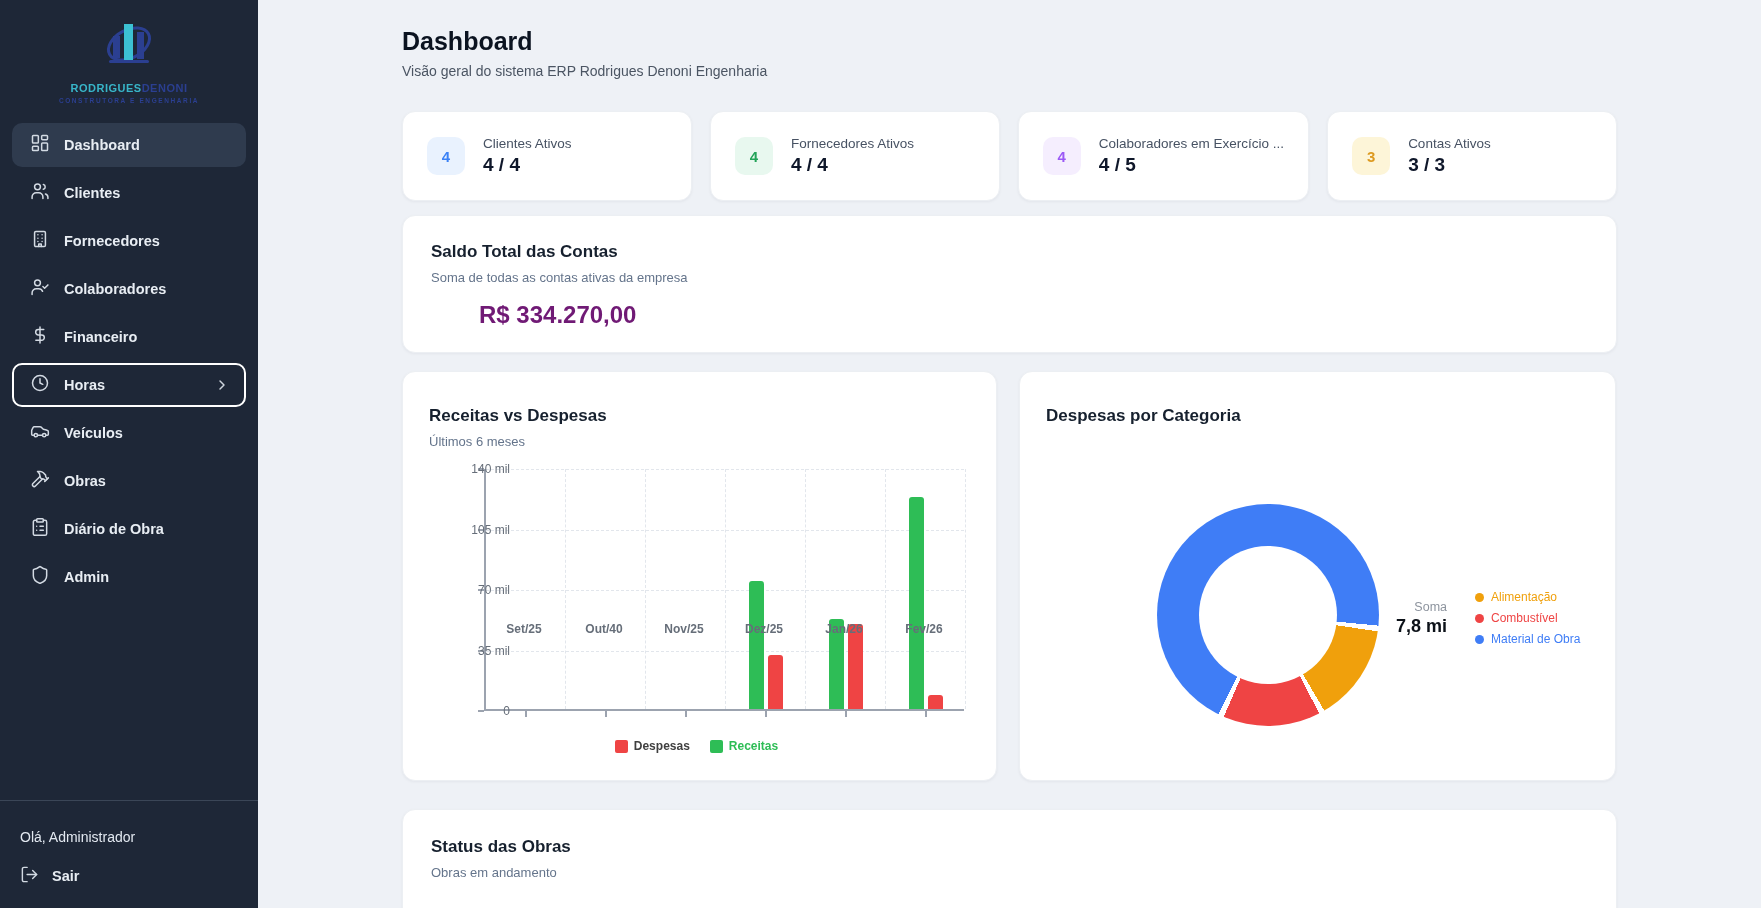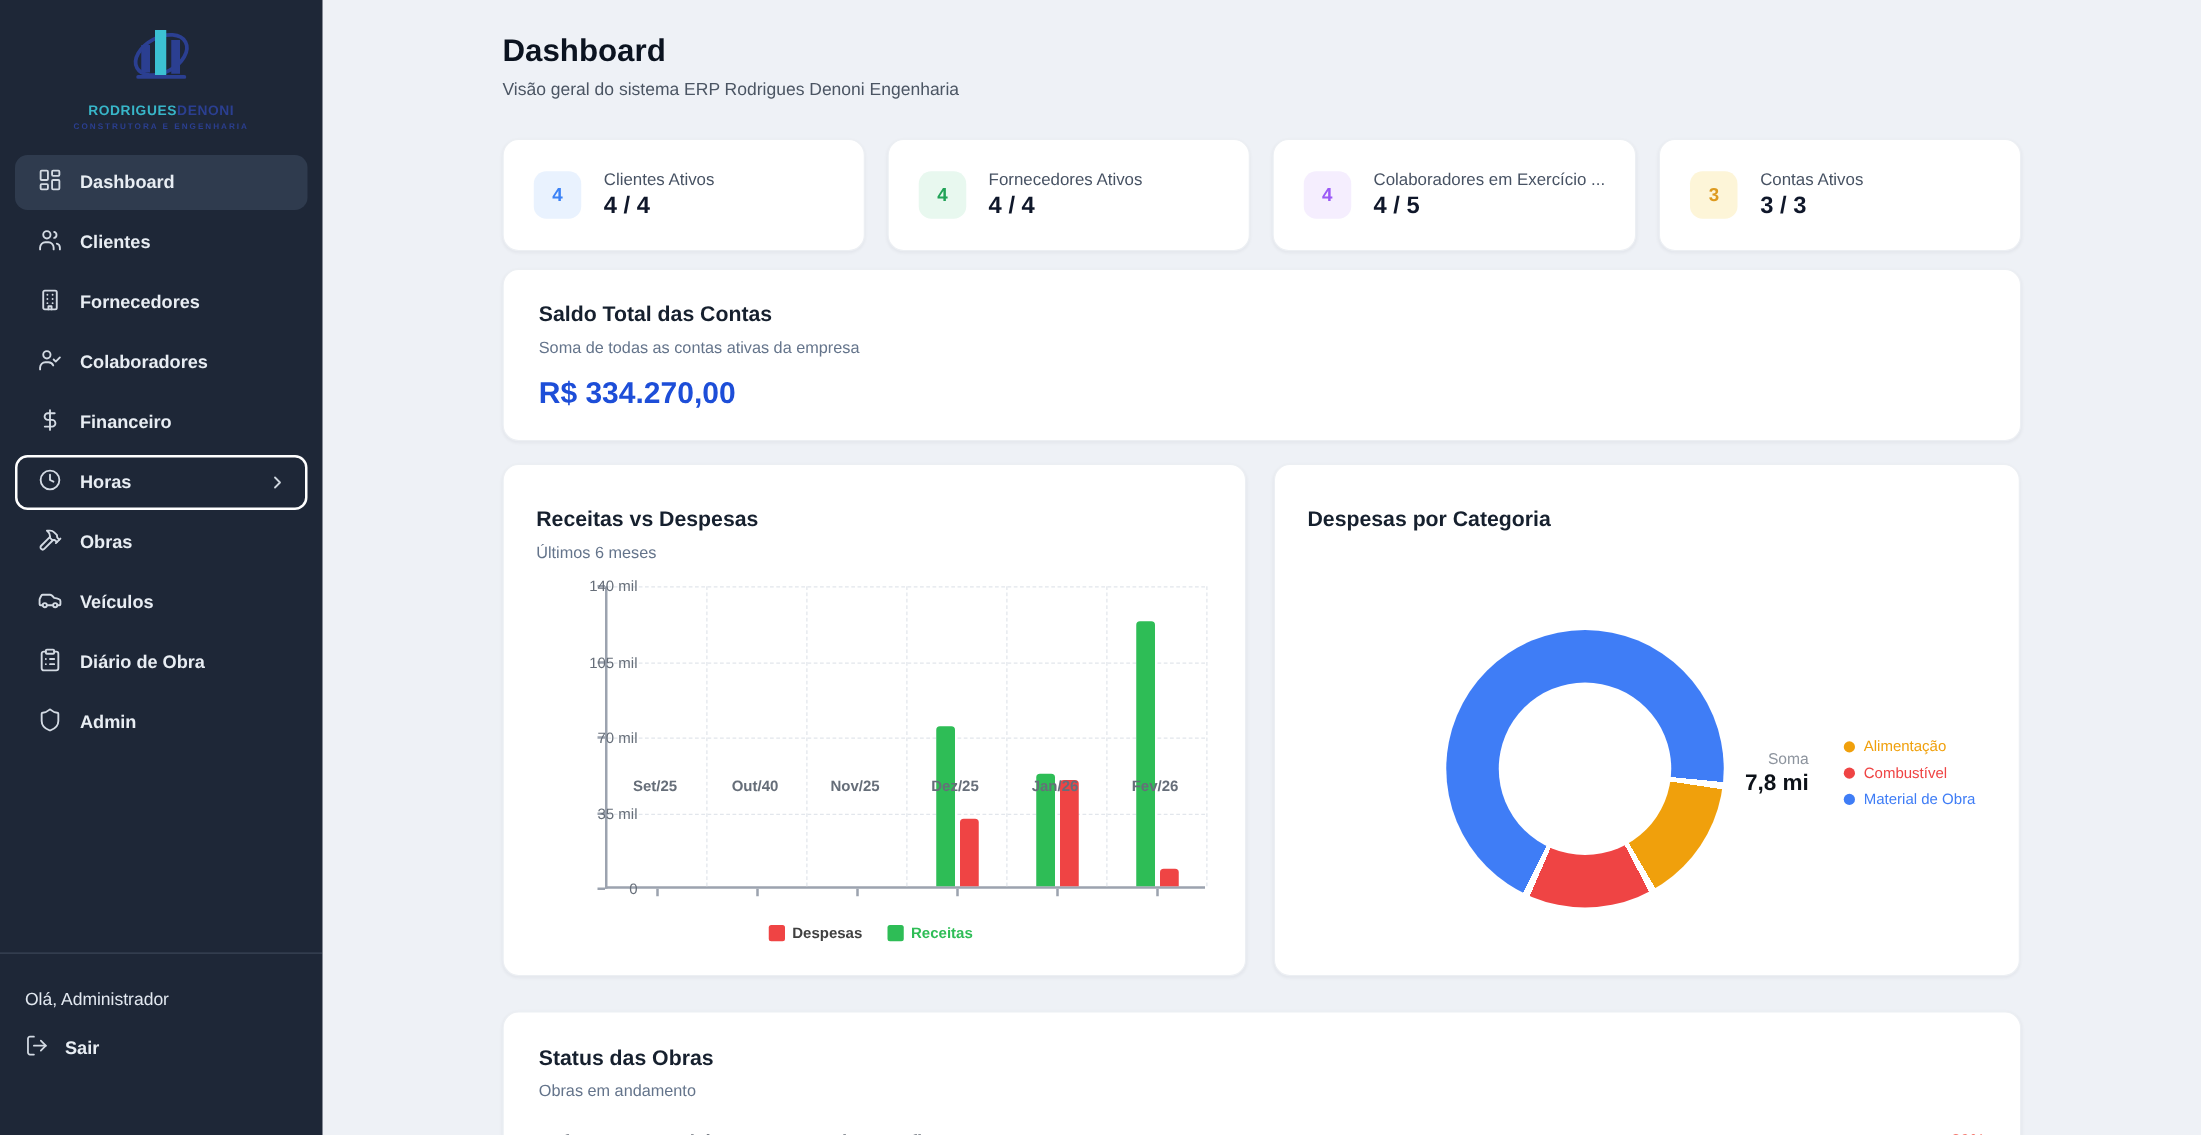--- a/index.html
+++ b/index.html
@@ -14,21 +14,21 @@
   .brand-primary { color:#38b6c9; }
   .brand-secondary { color:#2b3f91; }
   .tagline { font-size:6.5px; letter-spacing:1.6px; color:#2b3f91; font-weight:bold; margin-top:1px; }
   .nav { margin-top:18px; list-style:none; padding:0 12px; }
   .nav-item { height:44px; margin-bottom:4px; display:flex; align-items:center; gap:14px; padding:0 14px 0 18px; border-radius:10px; color:#e8edf3; font-size:14.5px; font-weight:600; cursor:pointer; }
   .nav-item svg { width:20px; height:20px; stroke:#d3dae3; fill:none; stroke-width:1.8; stroke-linecap:round; stroke-linejoin:round; flex:0 0 auto; }
   .nav-item.active { background:#2f3b4e; }
   .nav-item.focused { border:2px solid #ffffff; padding-left:16px; }
   .nav-item .chev { margin-left:auto; display:flex; }
   .nav-item .chev svg { width:16px; height:16px; stroke:#cfd6de; stroke-width:2.2; }
-  .side-footer { margin-top:auto; border-top:1px solid rgba(148,163,184,.25); padding:28px 20px 8px 20px; height:146px; }
+  .side-footer { margin-top:auto; border-top:1px solid rgba(148,163,184,.25); padding:28px 20px 8px 20px; height:108px; }
   .greeting { color:#e2e8f0; font-size:14px; }
   .logout-row { margin-top:20px; display:flex; align-items:center; gap:13px; color:#e8edf3; font-size:14.5px; font-weight:600; cursor:pointer; }
   .logout-row svg { width:19px; height:19px; stroke:#d3dae3; fill:none; stroke-width:1.8; stroke-linecap:round; stroke-linejoin:round; }
 
   
   .main { position:absolute; left:258px; top:0; width:1503px; height:908px; padding:27px 144px 0 144px; }
   .page-title { font-size:25px; font-weight:bold; color:#0b1320; }
   .page-subtitle { font-size:14px; color:#4b5563; margin-top:7px; }
 
   .card { background:#ffffff; border:1px solid #eceff3; border-radius:13px; box-shadow:0 1px 3px rgba(16,24,40,.05); }
@@ -149,34 +149,34 @@
           </svg></span>
         <span>Horas</span>
         <span class="chev">
           <svg viewBox="0 0 24 24">
             <polyline points="9 18 15 12 9 6"></polyline>
           </svg>
         </span>
       </li>
       <li class="nav-item">
         <span><svg viewBox="0 0 24 24">
-            <path d="m15 12-8.5 8.5a2.12 2.12 0 1 1-3-3L12 9"></path>
-            <path d="M17.64 15 22 10.64"></path>
-            <path d="m20.91 11.7-1.25-1.25c-.6-.6-.93-1.4-.93-2.25v-.86L16.01 4.6A5.56 5.56 0 0 0 12.07 3H9l.92.82A6.18 6.18 0 0 1 12 8.4v1.56l2 2h2.47l2.26 1.91"></path>
-          </svg></span>
-        <span>Obras</span>
-      </li>
-      <li class="nav-item">
-        <span><svg viewBox="0 0 24 24">
             <path d="M19 17h2c.6 0 1-.4 1-1v-3c0-.9-.7-1.7-1.5-1.9C18.7 10.6 16 10 16 10s-1.3-1.4-2.2-2.3c-.5-.4-1.1-.7-1.8-.7H5c-.6 0-1.1.4-1.4.9l-1.4 2.9A3.7 3.7 0 0 0 2 12v4c0 .6.4 1 1 1h2"></path>
             <circle cx="7" cy="17" r="2"></circle>
             <path d="M9 17h6"></path>
             <circle cx="17" cy="17" r="2"></circle>
           </svg></span>
         <span>Veículos</span>
+      </li>
+      <li class="nav-item">
+        <span><svg viewBox="0 0 24 24">
+            <path d="m15 12-8.5 8.5a2.12 2.12 0 1 1-3-3L12 9"></path>
+            <path d="M17.64 15 22 10.64"></path>
+            <path d="m20.91 11.7-1.25-1.25c-.6-.6-.93-1.4-.93-2.25v-.86L16.01 4.6A5.56 5.56 0 0 0 12.07 3H9l.92.82A6.18 6.18 0 0 1 12 8.4v1.56l2 2h2.47l2.26 1.91"></path>
+          </svg></span>
+        <span>Obras</span>
       </li>
       <li class="nav-item">
         <span><svg viewBox="0 0 24 24">
             <rect x="8" y="2" width="8" height="4" rx="1"></rect>
             <path d="M16 4h2a2 2 0 0 1 2 2v14a2 2 0 0 1-2 2H6a2 2 0 0 1-2-2V6a2 2 0 0 1 2-2h2"></path>
             <path d="M12 11h4M12 16h4M8 11h.01M8 16h.01"></path>
           </svg></span>
         <span>Diário de Obra</span>
       </li>
       <li class="nav-item">
@@ -230,21 +230,21 @@
         <div>
           <div class="stat-label">Contas Ativos</div>
           <div class="stat-value">3 / 3</div>
         </div>
       </div>
     </div>
 
   <section class="card balance-card">
     <div class="section-title">Saldo Total das Contas</div>
     <div class="section-subtitle">Soma de todas as contas ativas da empresa</div>
-    <div class="balance-value" id="balance-value" style="color: #1d4ed8;">R$ 334.270,00</div>
+    <div class="balance-value" id="balance-value" style="color: #701a75; margin-left: 48px;">R$ 334.270,00</div>
   </section>
 
   <div class="charts-row">
     <section class="card chart-card left">
       <div class="section-title">Receitas vs Despesas</div>
       <div class="section-subtitle">Últimos 6 meses</div>
       <div class="plot" id="bar-plot">
           <div class="hgrid" style="top: 0px;"></div>
           <div class="ytick-mark" style="top: -1px;"></div>
           <div class="hgrid" style="top: 60.5px;"></div>

